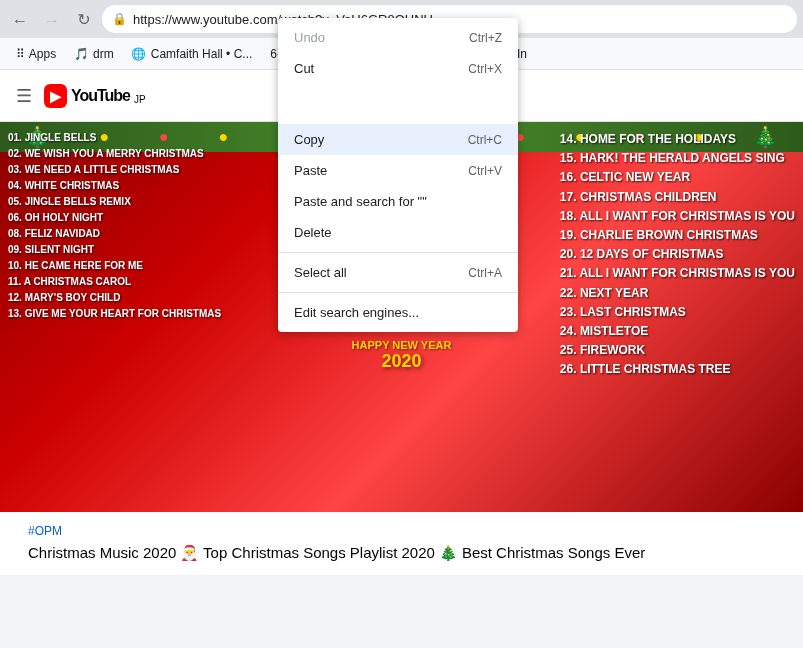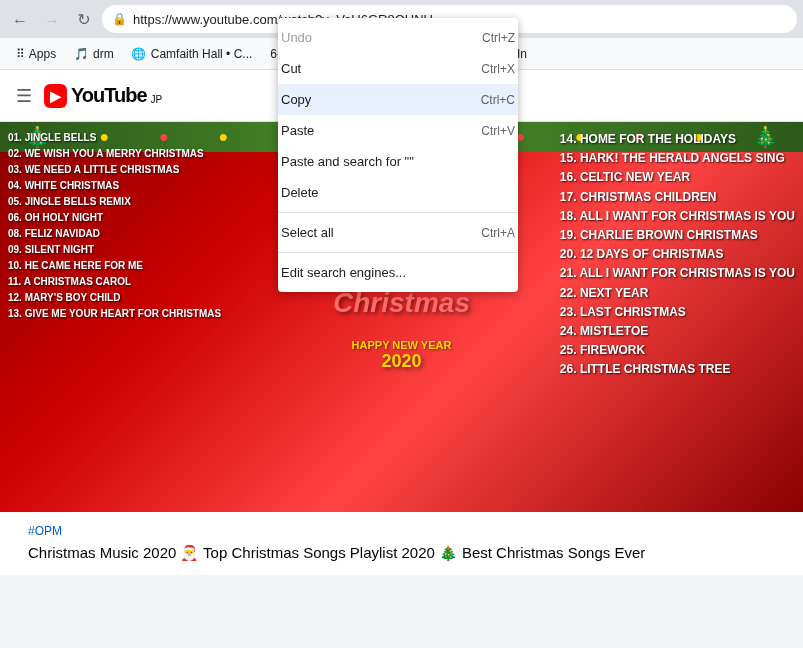--- a/index.html
+++ b/index.html
@@ -76,21 +76,21 @@
     .yt-menu-icon { font-size: 18px; color: #606060; cursor: pointer; margin-right: 12px; }
     .yt-logo { display: flex; align-items: center; gap: 4px; }
     .yt-logo-icon {
       background: #ff0000;
       color: white;
       border-radius: 6px;
       padding: 4px 6px;
       font-size: 14px;
       font-weight: bold;
     }
-    .yt-logo-text { font-size: 20px; font-weight: bold; color: #030303; letter-spacing: -1px; }
+    .yt-logo-text { font-size: 16px; font-weight: bold; color: #030303; letter-spacing: -1px; }
     .yt-logo-jp { font-size: 10px; color: #030303; align-self: flex-end; margin-bottom: 3px; }
 
     
     .main-content {
       background: white;
       position: relative;
     }
 
     
     .video-thumbnail {
@@ -197,26 +197,26 @@
       border-radius: 4px;
       box-shadow: 0 2px 10px rgba(0,0,0,0.3);
       min-width: 240px;
       z-index: 9999;
       padding: 4px 0;
     }
     .menu-item {
       display: flex;
       align-items: center;
       justify-content: space-between;
-      padding: 8px 3px;
+      padding: 8px 16px;
       cursor: pointer;
       font-size: 13px;
       color: #202124;
     }
-    .menu-item.highlighted { background: #e8f0fe; }
+    .menu-item.highlighted { background: #e8f0fe; margin-top: 40px; }
     .menu-item.disabled-item { color: #9aa0a6; cursor: default; }
     .menu-shortcut { color: #5f6368; font-size: 12px; }
     .menu-divider { height: 1px; background: #e0e0e0; margin: 4px 0; }
   </style>
 </head>
 <body>
 
 <div class="browser-chrome">
   <div class="nav-bar">
     <button class="nav-btn">←</button>

